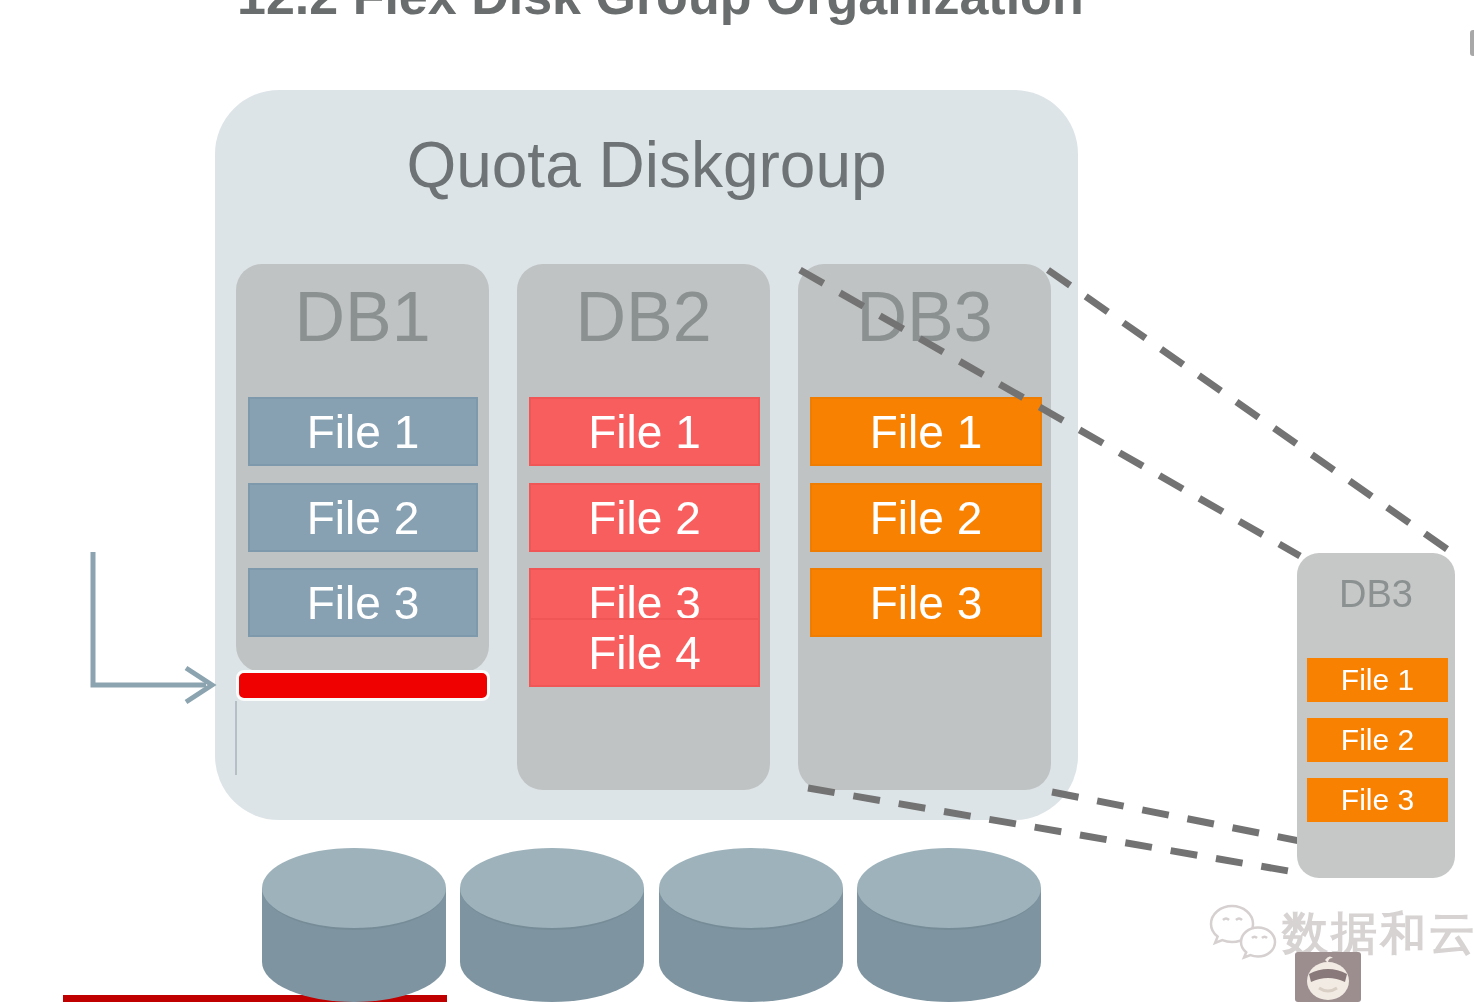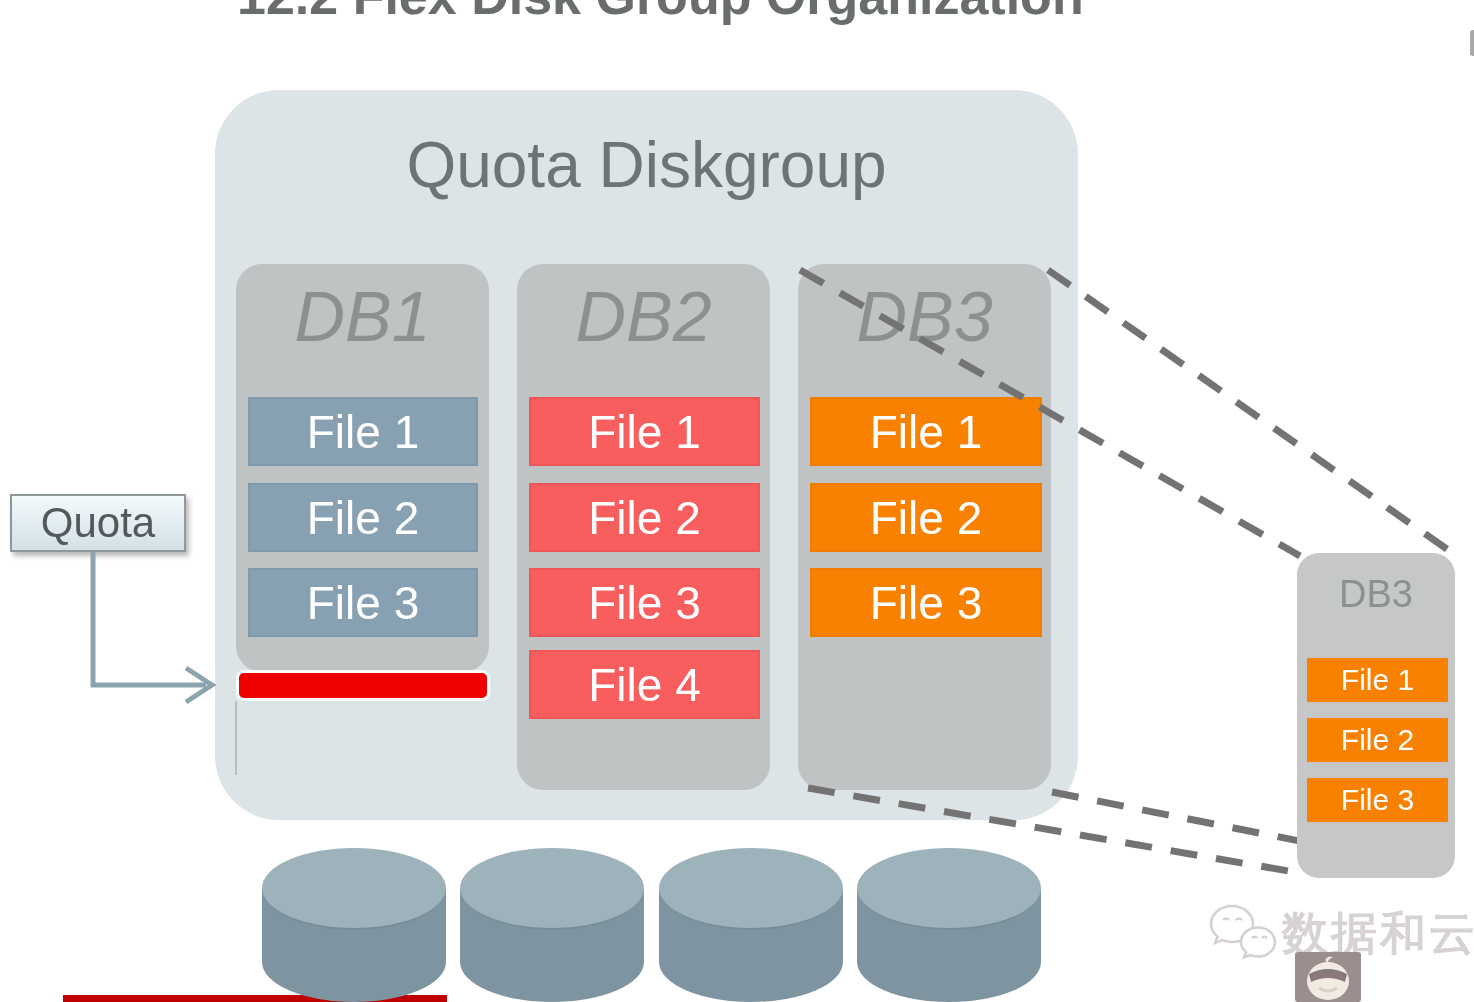--- a/index.html
+++ b/index.html
@@ -19,40 +19,40 @@
   
   .flex-container{
     position:absolute;left:215px;top:90px;width:863px;height:730px;
     background:var(--c-container,#dde4e7);border-radius:64px;
   }
   .flex-title{
     position:absolute;left:215px;top:128px;width:863px;text-align:center;
     font-size:64px;color:var(--c-title_gray,#6e7476);
   }
   
-  .db-col{position:absolute;top:264px;width:253px;background:var(--c-column,#c0c3c3);border-radius:26px;font-style:italic;}
+  .db-col{position:absolute;top:264px;width:253px;background:var(--c-column,#c0c3c3);border-radius:26px;}
   .db1{left:236px;height:408px;}
   .db2{left:517px;height:526px;}
   .db3{left:798px;height:526px;}
   .db-col .db-title{
     margin-top:18px;text-align:center;font-size:70px;line-height:1.0;
     color:var(--c-db_title,#8b9091);
   }
   
   .file{
     position:absolute;height:69px;display:flex;align-items:center;justify-content:center;
     color:#fff;font-size:46px;box-sizing:border-box;
   }
   .f-blue{background:var(--c-db1_file,#87a1b3);border:2px solid #7e99ab;}
   .f-red{background:var(--c-db2_file,#f95e5e);border:2px solid #f05656;}
   .f-orange{background:var(--c-db3_file,#f88102);border:2px solid #ef7d02;}
   .c1{left:248px;width:230px;}
   .c2{left:529px;width:231px;}
   .c3{left:810px;width:232px;}
-  .r1{top:397px;}.r2{top:483px;}.r3{top:568px;}.r4{top:650px;}
+  .r1{top:397px;}.r2{top:483px;}.r3{top:568px;}.r4{top:618px;}
   
   .quota-bar{
     position:absolute;left:236px;top:670px;width:254px;height:31px;box-sizing:border-box;
     background:var(--c-quota_bar,#ee0100);border:3px solid #fafbfb;border-radius:8px;
   }
   .artifact-line{position:absolute;left:235px;top:701px;width:2px;height:74px;background:#b6c0c4;}
   
   .quota-label{
     position:absolute;left:10px;top:494px;width:176px;height:58px;box-sizing:border-box;
     background:linear-gradient(#f3f9fb,#d2e1e7);border:2px solid #8e989b;
@@ -116,21 +116,20 @@
   <div class="file f-red c2 r2">File 2</div>
   <div class="file f-red c2 r3">File 3</div>
   <div class="file f-red c2 r4">File 4</div>
 
   <div class="file f-orange c3 r1">File 1</div>
   <div class="file f-orange c3 r2">File 2</div>
   <div class="file f-orange c3 r3">File 3</div>
 
   <div class="quota-bar"></div>
   <div class="artifact-line"></div>
-  <div class="quota-label">Quota</div>
 
   <div class="bottom-red-bar"></div>
 
   <div class="cyl cy1">
     <svg width="184" height="154" viewBox="0 0 184 154">
       <path d="M0,40 V114 A92,40 0 0 0 184,114 V40 Z" fill="var(--c-cylinder_body,#7e95a1)"></path>
       <ellipse cx="92" cy="40" rx="92" ry="40" fill="var(--c-cylinder_top,#9db2bb)"></ellipse>
       <path d="M0,40 A92,40 0 0 0 184,40 A92,42 0 0 1 0,40 Z" fill="rgba(0,0,0,0.06)"></path>
     </svg>
   </div>

